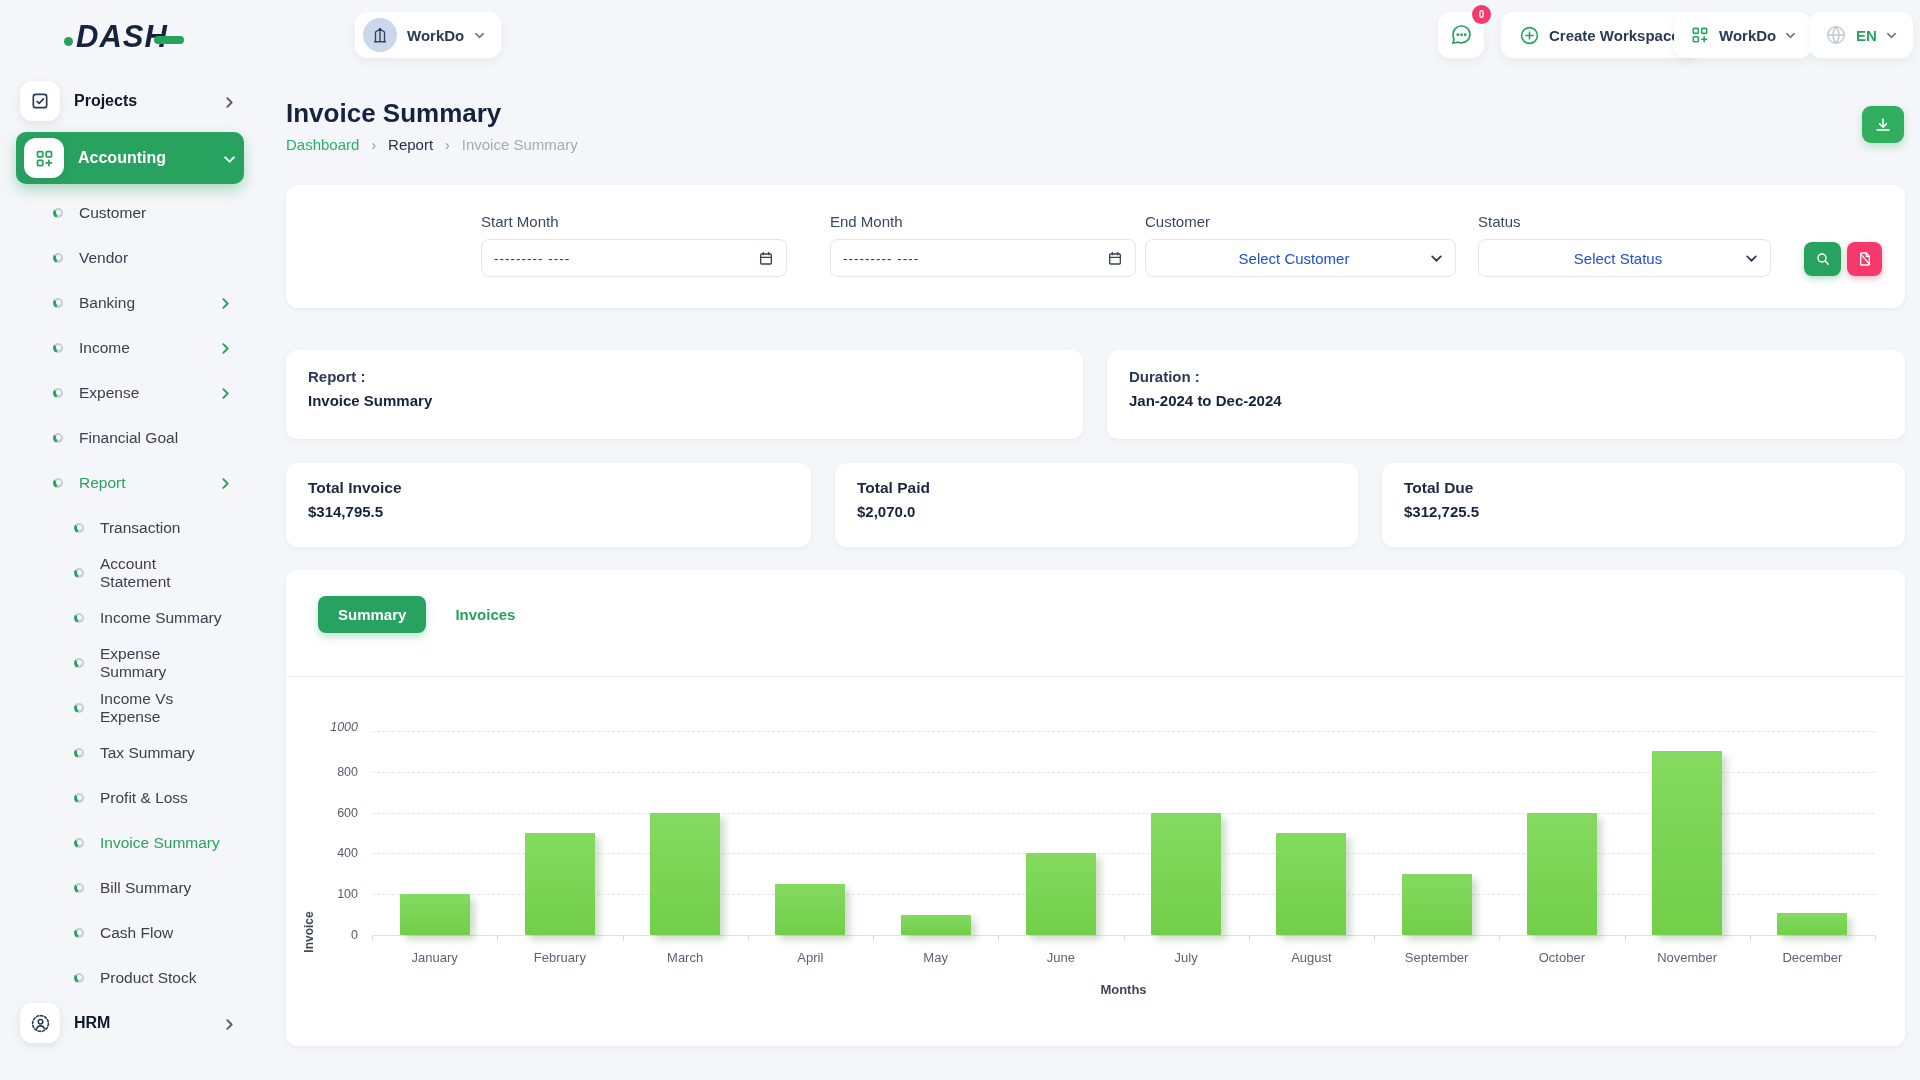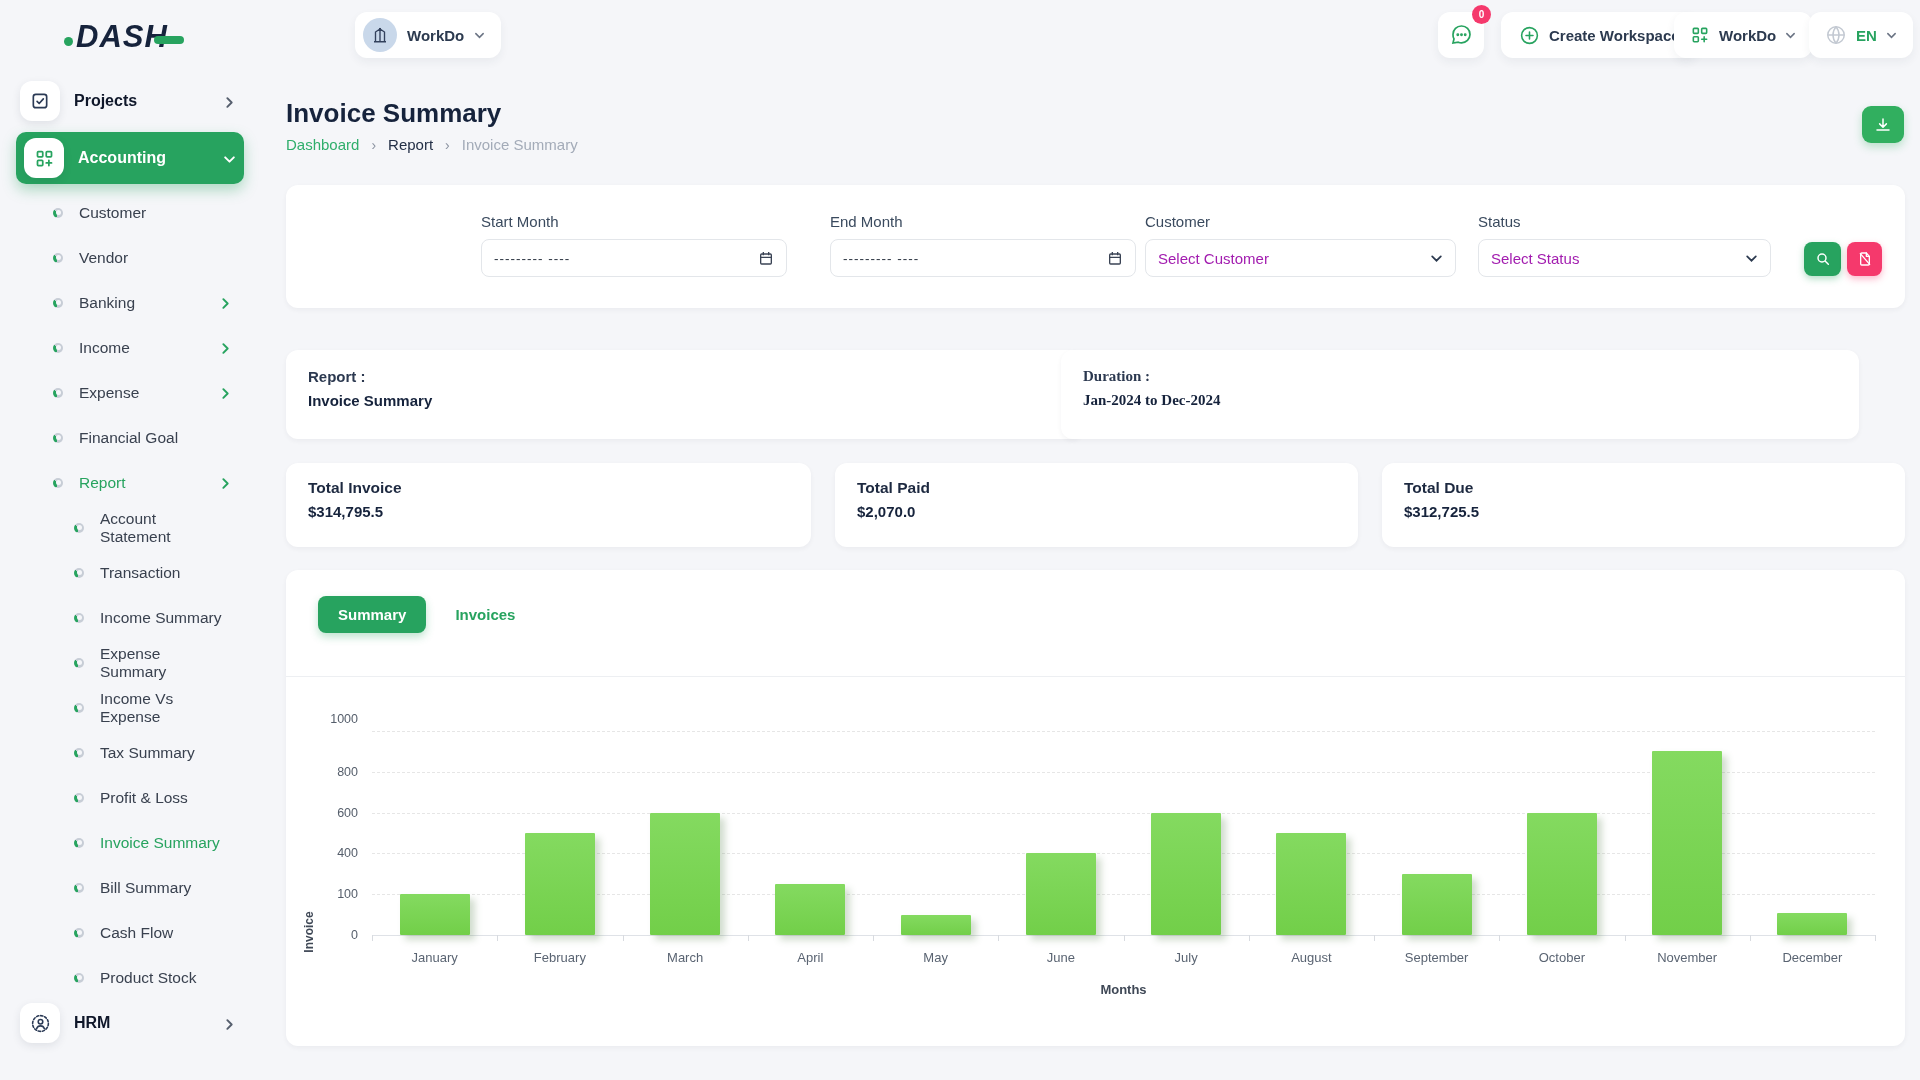--- a/index.html
+++ b/index.html
@@ -61,33 +61,33 @@
 
   .card { position:absolute; background:#fff; border-radius:12px; box-shadow:0 2px 5px rgba(35,46,60,.05); }
 
   
   .filter-card { left:26px; top:113px; width:1619px; height:123px; }
   .f-group { position:absolute; top:28px; }
   .f-label { font-size:15px; color:#3a4a5e; margin-bottom:9px; display:block; }
   .f-input { height:38px; border:1px solid #e3e6ea; border-radius:8px; background:#fff; display:flex; align-items:center;
              padding:0 12px; font-size:13.5px; color:#2b3440; cursor:pointer; }
   .f-input .dashes { letter-spacing:1px; flex:1; }
-  .f-select { font-size:15px; color:#a21caf; }
+  .f-select { font-size:15px; color:#1d4ed8;text-align:center; }
   .f-select .sel-text { flex:1; }
   .g-start { left:195px; width:306px; }
   .g-end   { left:544px; width:306px; }
   .g-cust  { left:859px; width:311px; }
   .g-stat  { left:1192px; width:293px; }
   .f-btn { position:absolute; top:57px; height:34px; border-radius:8px; display:flex; align-items:center; justify-content:center; cursor:pointer; }
   .search-btn { left:1518px; width:37px; background:#27a35f; box-shadow:0 3px 7px rgba(39,163,95,.35); }
   .reset-btn  { left:1561px; width:35px; background:#f5396c; box-shadow:0 3px 7px rgba(245,57,108,.35); }
 
   
   .report-card { left:26px; top:278px; width:797px; height:89px; padding:18px 22px; }
-  .duration-card { left:801px; top:278px; width:798px; height:89px; padding:18px 22px;font-family:Liberation Serif, serif; }
+  .duration-card { left:847px; top:278px; width:798px; height:89px; padding:18px 22px; }
   .info-label { font-size:15px; font-weight:700; color:#2c3950; margin-bottom:7px; }
   .info-value { font-size:15px; font-weight:700; color:#16233c; }
 
   
   .tot-card { top:391px; height:84px; padding:16px 22px; }
   .tot-1 { left:26px; width:525px; }
   .tot-2 { left:575px; width:523px; }
   .tot-3 { left:1122px; width:523px; }
   .tot-label { font-size:15.5px; font-weight:600; color:#1d2940; margin-bottom:6px; }
   .tot-value { font-size:15px; font-weight:700; color:#16233c; }
@@ -272,25 +272,25 @@
         <span class="bullet"></span>
         <span class="sub-label">Report</span>
         <span class="sub-chev chev">
           <svg width="13" height="13" viewBox="0 0 12 12" fill="none" stroke="currentColor" stroke-width="1.8" stroke-linecap="round" stroke-linejoin="round">
             <path d="M4 2l4 4-4 4"></path>
           </svg>
         </span>
       </div>
       <div class="side-sub lv2">
         <span class="bullet"></span>
+        <span class="sub-label">Transaction</span>
+      </div>
+      <div class="side-sub lv2">
+        <span class="bullet"></span>
         <span class="sub-label">Account Statement</span>
-      </div>
-      <div class="side-sub lv2">
-        <span class="bullet"></span>
-        <span class="sub-label">Transaction</span>
       </div>
       <div class="side-sub lv2">
         <span class="bullet"></span>
         <span class="sub-label">Income Summary</span>
       </div>
       <div class="side-sub lv2">
         <span class="bullet"></span>
         <span class="sub-label">Expense Summary</span>
       </div>
       <div class="side-sub lv2">
@@ -459,21 +459,21 @@
       <div class="ytick" style="top: 252px;">0</div>
           <div class="gridline" style="top: 218.2px;"></div>
           <div class="ytick" style="top: 211.2px;">100</div>
           <div class="gridline" style="top: 177.4px;"></div>
           <div class="ytick" style="top: 170.4px;">400</div>
           <div class="gridline" style="top: 136.6px;"></div>
           <div class="ytick" style="top: 129.6px;">600</div>
           <div class="gridline" style="top: 95.8px;"></div>
           <div class="ytick" style="top: 88.8px;">800</div>
           <div class="gridline" style="top: 55px;"></div>
-          <div class="ytick" style="top: 36px;">1000</div>
+          <div class="ytick" style="top: 44px; font-style: italic;">1000</div>
           <div class="axis-base" style="top: 259px;"></div>
           <div class="xtickmark" style="left: 86px; top: 259px;"></div>
           <div class="xtickmark" style="left: 211.25px; top: 259px;"></div>
           <div class="xtickmark" style="left: 336.5px; top: 259px;"></div>
           <div class="xtickmark" style="left: 461.75px; top: 259px;"></div>
           <div class="xtickmark" style="left: 587px; top: 259px;"></div>
           <div class="xtickmark" style="left: 712.25px; top: 259px;"></div>
           <div class="xtickmark" style="left: 837.5px; top: 259px;"></div>
           <div class="xtickmark" style="left: 962.75px; top: 259px;"></div>
           <div class="xtickmark" style="left: 1088px; top: 259px;"></div>

